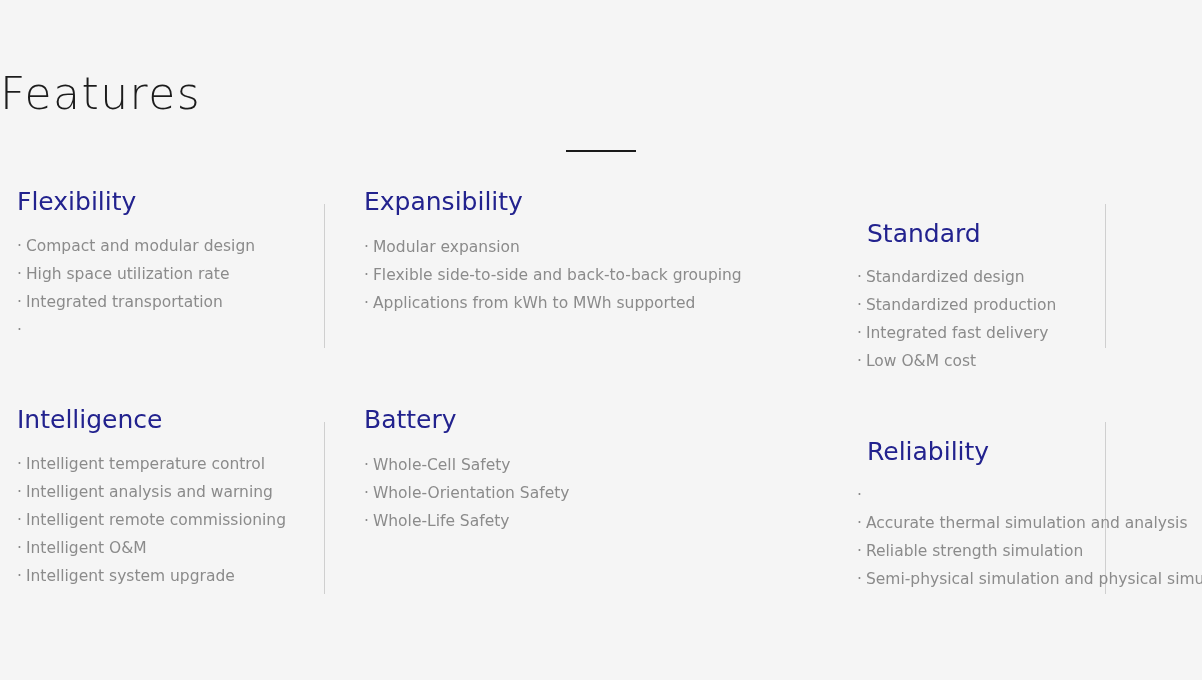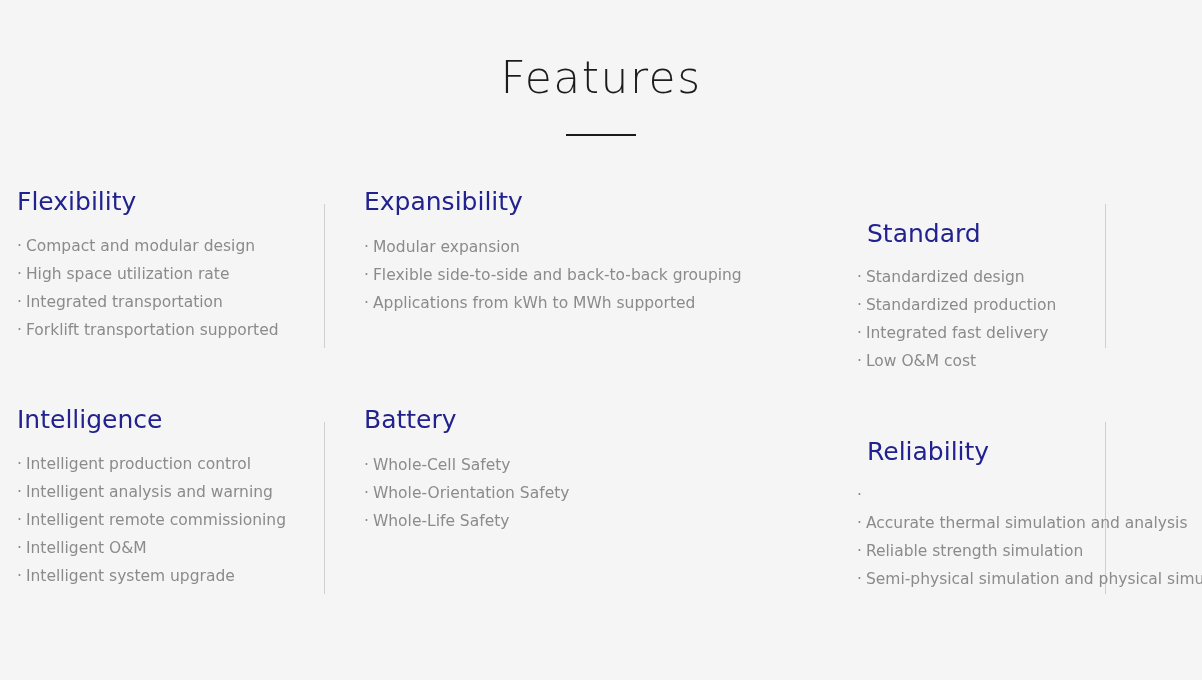--- a/index.html
+++ b/index.html
@@ -12,22 +12,21 @@
     height: 680px;
     background: #f5f5f5;
     font-family: "DejaVu Sans", "Liberation Sans", sans-serif;
     overflow: hidden;
     position: relative;
   }
 
   
   .title-block {
     width: 100%;
-    text-align: center;
-    padding-top: 54px;
+    padding-top: 70px;
     box-sizing: border-box;
   }
   .page-title {
     font-size: 44px;
     font-weight: 300;
     letter-spacing: 1.5px;
     color: #1c1c1c;
     line-height: 1.1;
     margin: 0;
     font-family: "DejaVu Sans", "Liberation Sans", sans-serif;
@@ -138,21 +137,20 @@
         <li class="bullet-item">
           <span class="bullet-dot">·</span>
           <span class="bullet-text">High space utilization rate</span>
         </li>
         <li class="bullet-item">
           <span class="bullet-dot">·</span>
           <span class="bullet-text">Integrated transportation</span>
         </li>
         <li class="bullet-item">
           <span class="bullet-dot">·</span>
-          <span class="bullet-text">Forklift transportation supported</span>
         </li>
       </ul>
       <div class="divider d-r1-1"></div>
     </div>
 
     <div class="feature-col c2">
       <div class="col-heading">Expansibility</div>
       <ul class="bullet-list gap-b">
         <li class="bullet-item">
           <span class="bullet-dot">·</span>
@@ -194,21 +192,21 @@
 
   </div>
 
   <div class="feature-row row-2">
 
     <div class="feature-col c1">
       <div class="col-heading">Intelligence</div>
       <ul class="bullet-list gap-a">
         <li class="bullet-item">
           <span class="bullet-dot">·</span>
-          <span class="bullet-text">Intelligent production control</span>
+          <span class="bullet-text">Intelligent temperature control</span>
         </li>
         <li class="bullet-item">
           <span class="bullet-dot">·</span>
           <span class="bullet-text">Intelligent analysis and warning</span>
         </li>
         <li class="bullet-item">
           <span class="bullet-dot">·</span>
           <span class="bullet-text">Intelligent remote commissioning</span>
         </li>
         <li class="bullet-item">

